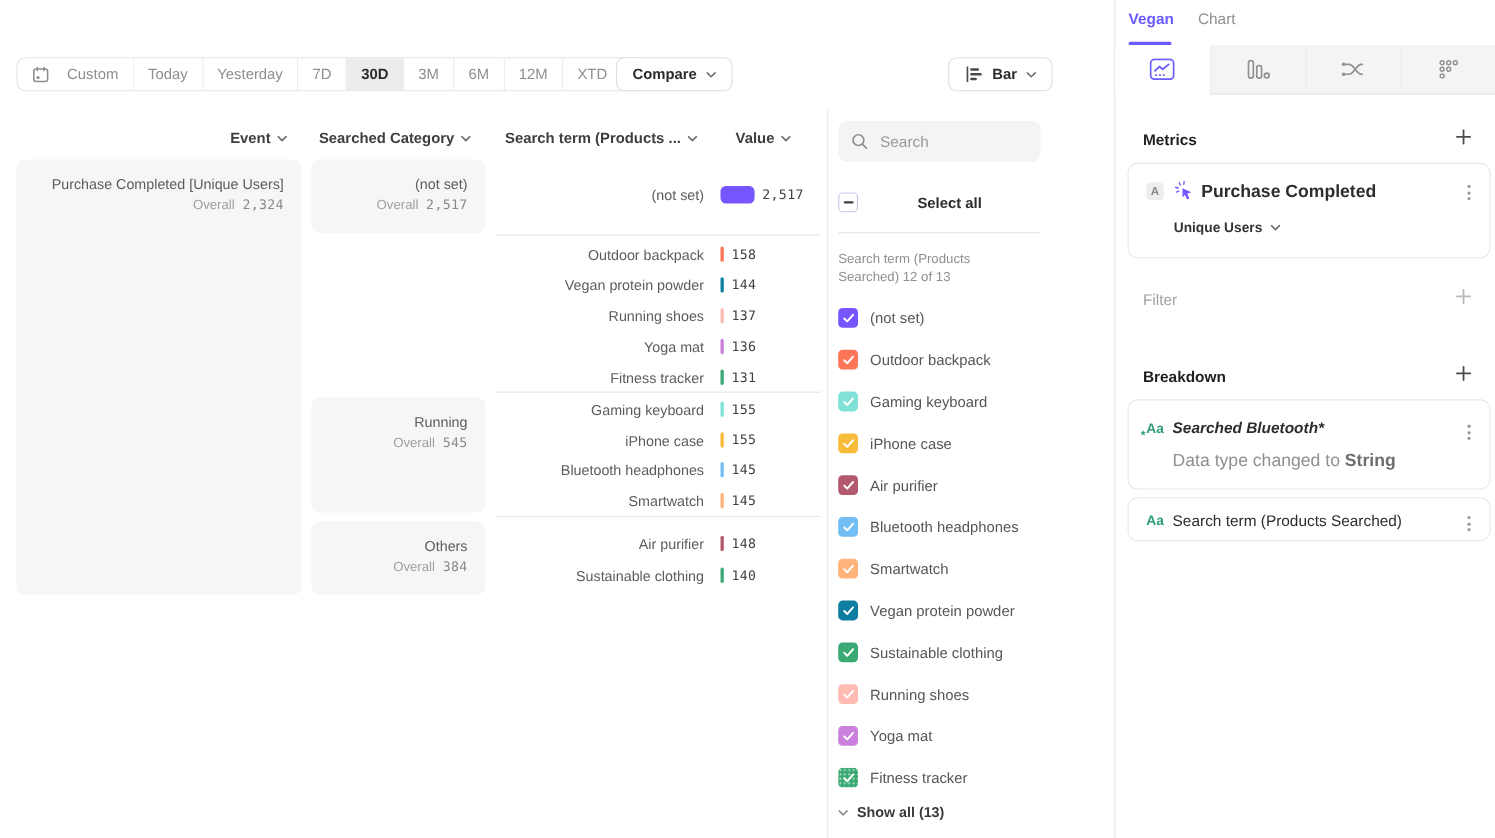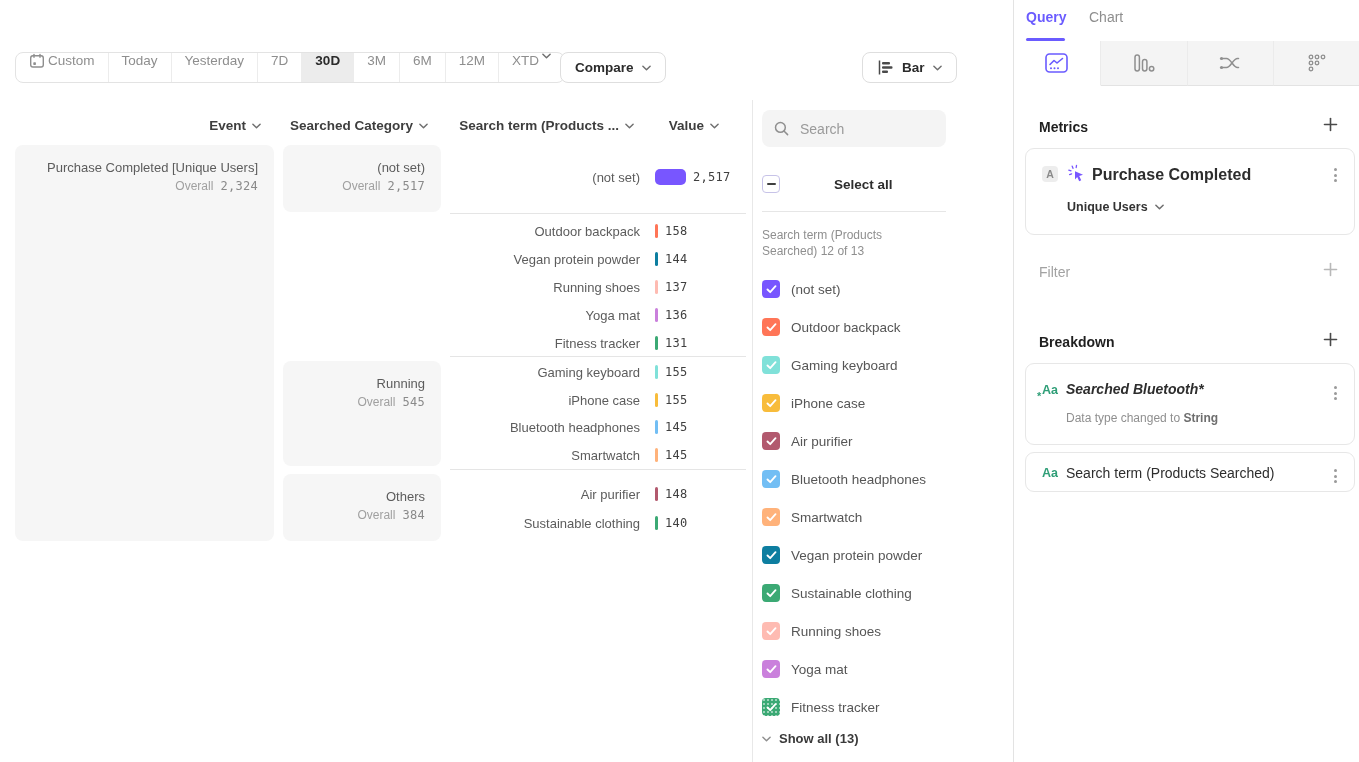--- a/index.html
+++ b/index.html
@@ -3,21 +3,21 @@
 <meta charset="utf-8">
 <style>
   html,body{margin:0;padding:0;background:#fff;}
   body{font-family:"Liberation Sans",sans-serif;-webkit-font-smoothing:antialiased;color:#3c3c3c;}
   .canvas{position:relative;width:1359px;height:762px;background:#fff;overflow:hidden;}
   .abs{position:absolute;}
   svg{display:block;}
 
   
   .date-group{left:15px;top:52px;height:31px;display:flex;align-items:stretch;border:1px solid #e3e3e3;border-radius:8px;background:#fff;box-sizing:border-box;}
-  .seg{display:flex;align-items:flex-start;gap:3px;padding:0 13px;font-size:13.5px;font-weight:500;color:#8e8e8e;border-right:1px solid #ececec;cursor:pointer;background:transparent;white-space:nowrap;}
+  .seg{display:flex;align-items:center;gap:16px;padding:0 13px;font-size:13.5px;font-weight:500;color:#8e8e8e;border-right:1px solid #ececec;cursor:pointer;background:transparent;white-space:nowrap;}
   .seg:last-child{border-right:none;border-radius:0 7px 7px 0;}
   .seg:first-child{border-radius:7px 0 0 7px;}
   .seg.active{background:#ececec;color:#2b2b2b;font-weight:700;}
   .btn{height:31px;display:flex;align-items:center;gap:8px;padding:0 14px;font-size:13.5px;font-weight:600;color:#2b2b2b;border:1px solid #dedede;border-radius:8px;background:#fff;box-sizing:border-box;cursor:pointer;}
   .chev{color:#6f6f6f;flex:none;}
 
   
   .col-h{top:117px;height:17px;display:flex;align-items:center;justify-content:flex-end;gap:6px;font-size:13.5px;font-weight:600;color:#3e3e3e;cursor:pointer;}
   .gcell{background:#f6f6f6;border-radius:8px;box-sizing:border-box;padding:14px 16px;text-align:right;}
   .cell-name{font-size:13px;color:#5c5c5c;line-height:17px;}
@@ -64,21 +64,21 @@
   .card{position:absolute;left:11px;width:330px;border:1px solid #e7e7e7;border-radius:9px;background:#fff;box-sizing:border-box;cursor:pointer;}
   .badge-a{position:absolute;left:16px;top:17px;width:16px;height:16px;background:#ededed;border-radius:4px;font-size:10.5px;font-weight:600;color:#8a8a8a;display:flex;align-items:center;justify-content:center;}
   .metric-name{position:absolute;left:66px;top:17px;font-size:16px;font-weight:600;color:#2d2d2d;}
   .kebab{position:absolute;right:15px;display:flex;flex-direction:column;gap:2.5px;cursor:pointer;padding:2px;}
   .kebab i{width:3px;height:3px;border-radius:50%;background:#9a9a9a;}
   .measure{position:absolute;left:41px;top:51px;display:flex;align-items:center;gap:7px;font-size:12.5px;font-weight:700;color:#333;cursor:pointer;}
   .aa{position:absolute;left:16px;font-size:12.5px;font-weight:700;color:#2f9e77;}
   .aa .star{position:absolute;left:-5px;bottom:-5px;font-size:11px;}
   .bd-name{position:absolute;left:40px;font-size:14px;color:#2d2d2d;}
   .bd-name.mod{font-style:italic;font-weight:600;}
-  .bd-note{position:absolute;left:40px;top:47px;font-size:12px;color:#8f8f8f;}
+  .bd-note{position:absolute;left:40px;top:47px;font-size:16px;color:#8f8f8f;}
   .bd-note b{color:#6e6e6e;font-weight:700;}
 </style>
 </head>
 <body>
 
 <div class="canvas">
 
   <div class="abs date-group">
     <div class="seg">
       <span>
@@ -396,21 +396,21 @@
   </div>
 
   <div class="abs show-all">
     <svg class="chev" style="color:#8f8f8f;" width="9" height="6" viewBox="0 0 10 6">
         <path d="M1 1l4 4 4-4" fill="none" stroke="currentColor" stroke-width="1.6" stroke-linecap="round" stroke-linejoin="round"></path>
       </svg>
     <span>Show all (13)</span>
   </div>
 
   <div class="abs sidebar">
-    <div class="qtab query">Query</div>
+    <div class="qtab query">Vegan</div>
     <div class="qtab chart">Chart</div>
     <div class="q-underline"></div>
 
     <div class="view-tabs">
       <div class="vtab active">
         <span>
           <svg width="23" height="20" viewBox="0 0 23 20">
               <rect x="1" y="1" width="21" height="18" rx="3.5" fill="none" stroke="#6a5bff" stroke-width="1.6"></rect>
               <polyline points="5,11.5 9,7.5 12,10 17.5,5.5" fill="none" stroke="#6a5bff" stroke-width="1.6" stroke-linecap="round" stroke-linejoin="round"></polyline>
               <circle cx="6" cy="15.2" r="1" fill="#6a5bff"></circle>

